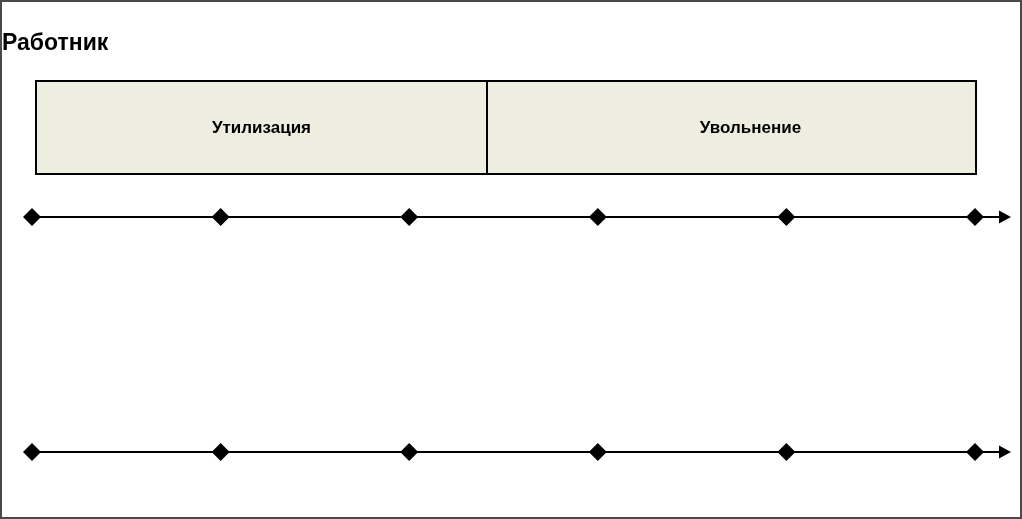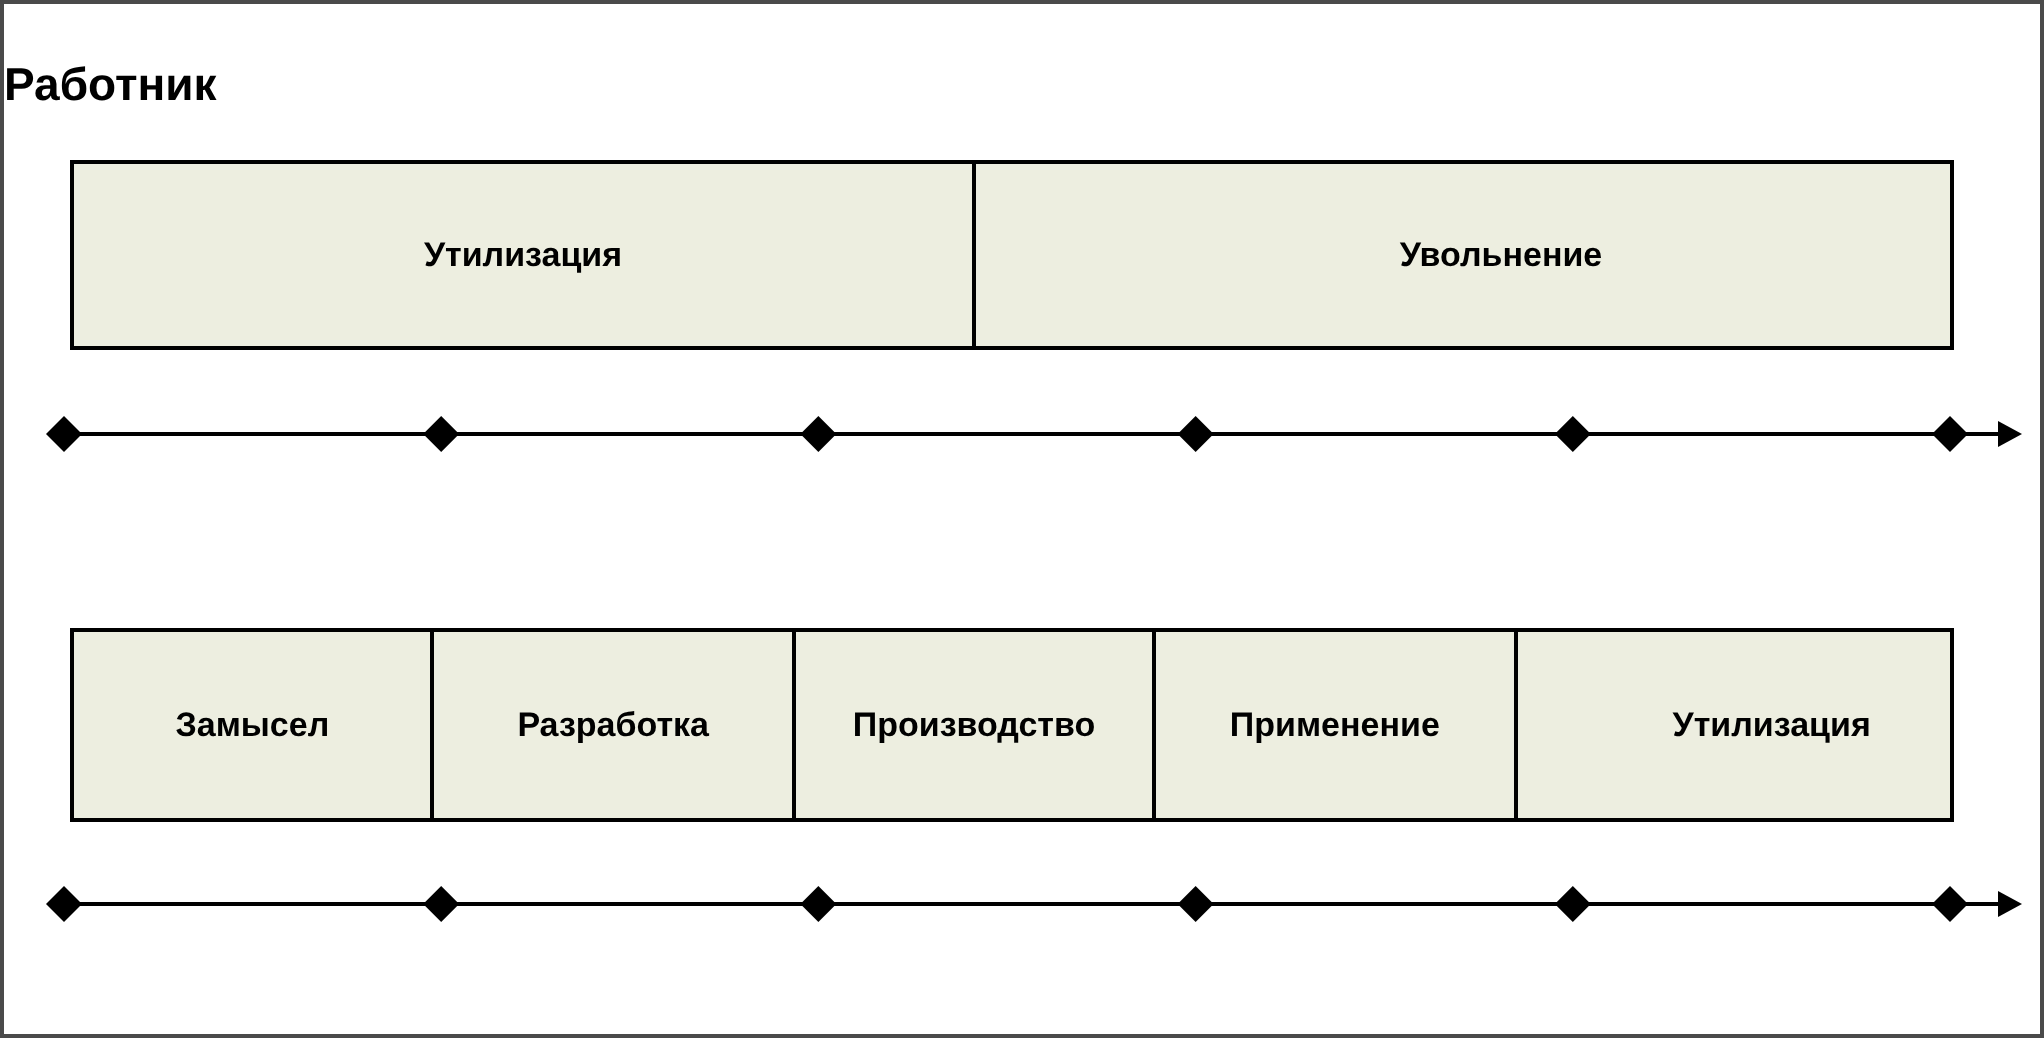--- a/index.html
+++ b/index.html
@@ -88,37 +88,20 @@
       <polygon points="997,10.5 1009,17 997,23.5" fill="#000000"></polygon>
       <polygon points="30,8 39,17 30,26 21,17" fill="#000000"></polygon>
       <polygon points="218.6,8 227.6,17 218.6,26 209.6,17" fill="#000000"></polygon>
       <polygon points="407.2,8 416.2,17 407.2,26 398.2,17" fill="#000000"></polygon>
       <polygon points="595.8,8 604.8,17 595.8,26 586.8,17" fill="#000000"></polygon>
       <polygon points="784.4,8 793.4,17 784.4,26 775.4,17" fill="#000000"></polygon>
       <polygon points="973,8 982,17 973,26 964,17" fill="#000000"></polygon>
     </svg>
 
 
-  <div class="stage-row row-2">
-    <div class="stage">
-      <span class="stage-label">Замысел</span>
-    </div>
-    <div class="stage">
-      <span class="stage-label">Разработка</span>
-    </div>
-    <div class="stage">
-      <span class="stage-label">Производство</span>
-    </div>
-    <div class="stage">
-      <span class="stage-label">Применение</span>
-    </div>
-    <div class="stage">
-      <span class="stage-label">Утилизация</span>
-    </div>
-  </div>
 
   <svg class="timeline timeline-2" viewBox="0 0 1022 34">
       <line x1="30" y1="17" x2="999" y2="17" stroke="#000000" stroke-width="2"></line>
       <polygon points="997,10.5 1009,17 997,23.5" fill="#000000"></polygon>
       <polygon points="30,8 39,17 30,26 21,17" fill="#000000"></polygon>
       <polygon points="218.6,8 227.6,17 218.6,26 209.6,17" fill="#000000"></polygon>
       <polygon points="407.2,8 416.2,17 407.2,26 398.2,17" fill="#000000"></polygon>
       <polygon points="595.8,8 604.8,17 595.8,26 586.8,17" fill="#000000"></polygon>
       <polygon points="784.4,8 793.4,17 784.4,26 775.4,17" fill="#000000"></polygon>
       <polygon points="973,8 982,17 973,26 964,17" fill="#000000"></polygon>

